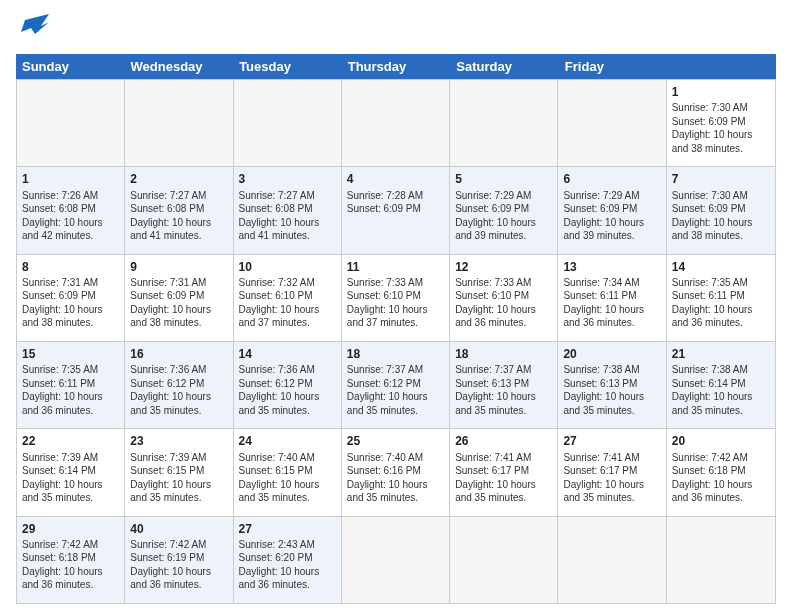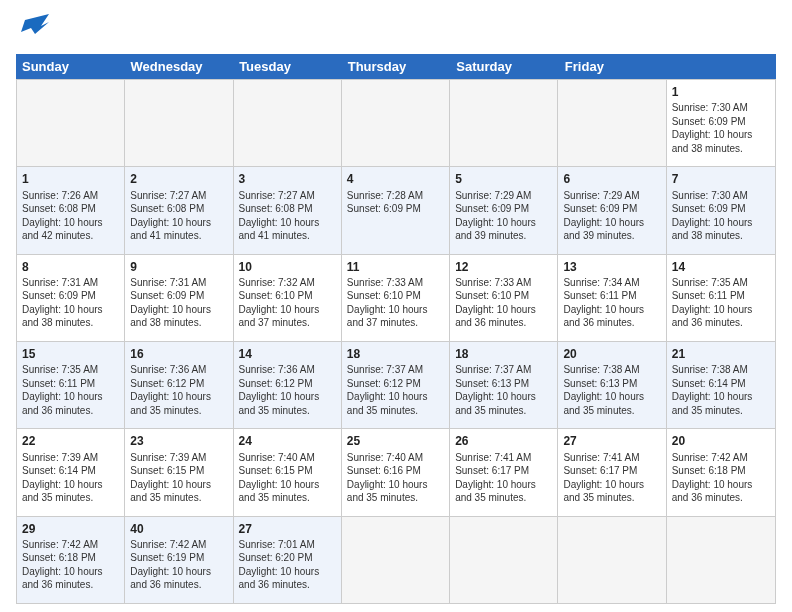--- a/index.html
+++ b/index.html
@@ -228,21 +228,21 @@
           <div class="cal-cell"><span class="day-num">27</span><span>Sunrise: 7:41 AM</span>
 <br><span>Sunset: 6:17 PM</span><br><span>Daylight: 10 hours and 35 minutes.</span></div>
           <div class="cal-cell"><span class="day-num">20</span><span>Sunrise: 7:42 AM</span>
 <br><span>Sunset: 6:18 PM</span><br><span>Daylight: 10 hours and 36 minutes.</span></div>
         </div>
         <div class="cal-row">
           <div class="cal-cell"><span class="day-num">29</span><span>Sunrise: 7:42 AM</span>
 <br><span>Sunset: 6:18 PM</span><br><span>Daylight: 10 hours and 36 minutes.</span></div>
           <div class="cal-cell"><span class="day-num">40</span><span>Sunrise: 7:42 AM</span>
 <br><span>Sunset: 6:19 PM</span><br><span>Daylight: 10 hours and 36 minutes.</span></div>
-          <div class="cal-cell"><span class="day-num">27</span><span>Sunrise: 7:01 AM</span>
+          <div class="cal-cell"><span class="day-num">27</span><span>Sunrise: 2:43 AM</span>
 <br><span>Sunset: 6:20 PM</span><br><span>Daylight: 10 hours and 36 minutes.</span></div>
           <div class="cal-cell empty"></div>
           <div class="cal-cell empty"></div>
           <div class="cal-cell empty"></div>
           <div class="cal-cell empty"></div>
         </div>
       </div>
   </div>
 </div>
 

